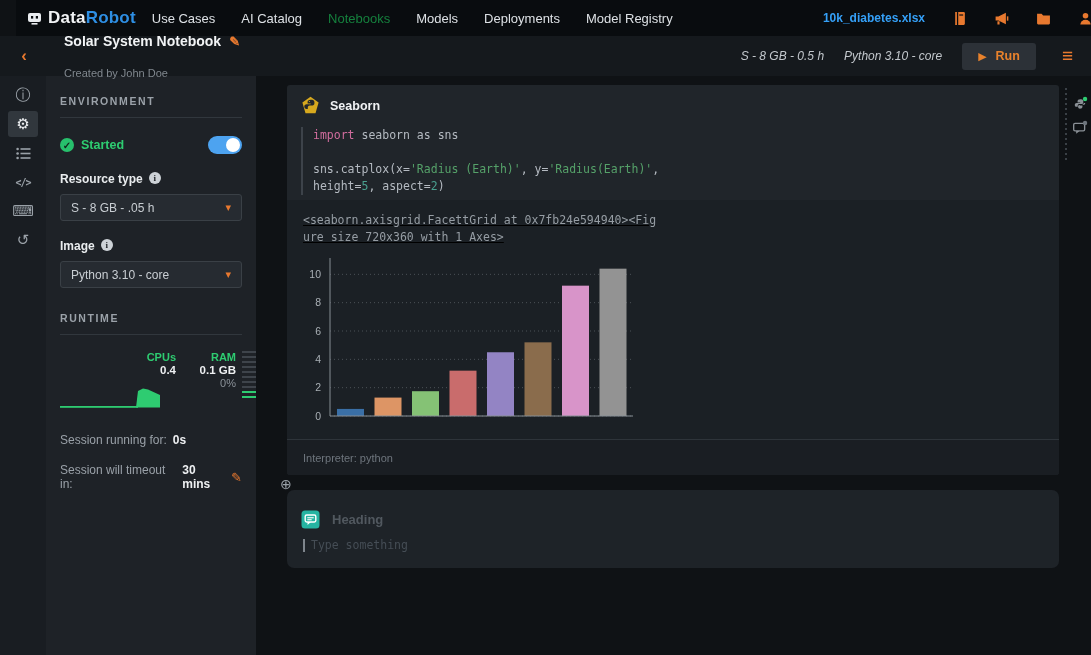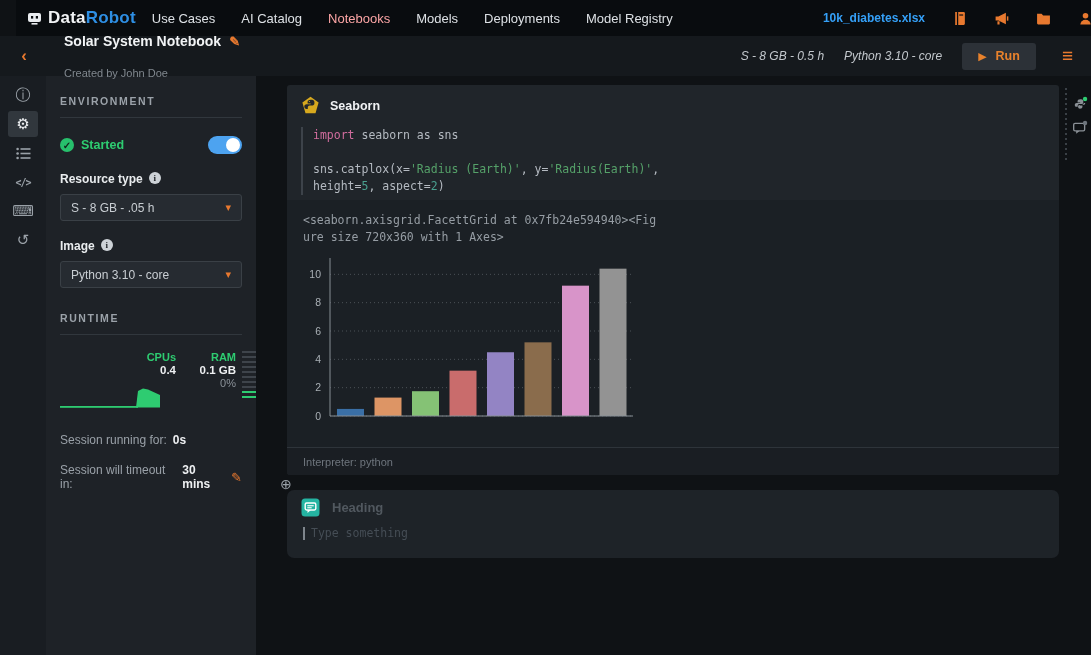--- a/index.html
+++ b/index.html
@@ -8,21 +8,21 @@
 
   
   .topnav { position:absolute; left:16px; top:0; width:1091px; height:36px;
     background:#090c0f; display:flex; align-items:center; z-index:5; }
   .logo { display:flex; align-items:center; margin-left:10px; cursor:pointer; }
   .logo-word { font-size:17px; font-weight:bold; letter-spacing:.2px; }
   .logo-word .w1 { color:#f1f3f5; }
   .logo-word .w2 { color:#2e8fe4; }
   .nav-items { display:flex; margin-left:16px; gap:26px; }
   .nav-item { font-size:13px; color:#dde1e5; cursor:pointer; }
-  .nav-item.active { color:#fca5a5; }
+  .nav-item.active { color:#15803d; }
   .nav-right { margin-left:auto; display:flex; align-items:center; gap:27px; margin-right:14px; }
   .file-link { font-size:12px; font-weight:bold; color:#35a0f7; cursor:pointer; }
   .nav-ico { width:15px; height:15px; display:inline-flex; cursor:pointer; }
 
   
   .header { position:absolute; left:0; top:36px; width:1091px; height:40px;
     background:#15191d; display:flex; align-items:center; z-index:4; }
   .back-btn { width:40px; text-align:center; color:#e8792f; font-size:17px;
     font-weight:bold; cursor:pointer; margin-left:4px; }
   .nb-title-wrap { margin-left:20px; }
@@ -87,31 +87,31 @@
     background:#20252a; border-radius:3px; }
   .cell-head { display:flex; align-items:center; gap:10px; padding:11px 14px 6px 14px; }
   .cell-title { font-size:12.5px; font-weight:bold; color:#f0f2f4; }
   .code-block { margin:6px 0 0 14px; border-left:2px solid #3d434a; padding-left:10px;
     font-family:"DejaVu Sans Mono", monospace; font-size:11.5px; line-height:17px; color:#b4bac1; }
   .tok-kw { color:#d16d9e; }
   .tok-str { color:#55a169; }
   .tok-num { color:#4aa08f; }
   .tok-pl { color:#b4bac1; }
   .out-region { position:absolute; left:0; top:115px; width:772px; height:247px;
-    background:#1b2025; padding:12px 14px 0 16px; }
+    background:#1b2025; padding:12px 14px 0 16px;text-decoration:underline; }
   .out-text { font-family:"DejaVu Sans Mono", monospace; font-size:11.5px; line-height:17px; color:#969da4; }
   .chart-wrap { margin-top:9px; }
-  .interp-bar { position:absolute; left:0; bottom:0; width:772px; height:28px; background:#1a1e23;
+  .interp-bar { position:absolute; left:0; bottom:0; width:772px; height:36px; background:#1a1e23;
     border-top:1px solid #2e343a; display:flex; align-items:center; padding-left:16px;
     border-radius:0 0 3px 3px; }
   .interp-txt { font-size:11px; color:#6e757d; }
   .add-cell { position:absolute; left:24px; top:400px; color:#9aa1a8; font-size:14px; cursor:pointer; }
 
-  .md-cell { position:absolute; left:31px; top:414px; width:772px; height:68px;
-    background:#1e2328; border-radius:7px; padding:8px 14px; }
+  .md-cell { position:absolute; left:31px; top:414px; width:772px; height:78px;
+    background:#1e2328; border-radius:7px; padding:20px 14px; }
   .md-head { display:flex; align-items:center; gap:12px; }
   .md-title { font-size:13px; font-weight:bold; color:#51585f; }
   .md-body { display:flex; align-items:center; margin-top:9px; margin-left:2px; gap:6px; }
   .cursor-bar { width:2px; height:13px; background:#7e858c; }
   .md-ph { font-family:"DejaVu Sans Mono", monospace; font-size:11.5px; color:#454d55; }
 
   .minimap { position:absolute; left:809px; top:12px; width:2px; height:72px;
     background:repeating-linear-gradient(to bottom,#3a4046 0 2px,transparent 2px 5px); }
   .rail-mini { position:absolute; left:816px; width:16px; height:16px; cursor:pointer; }
 </style>

